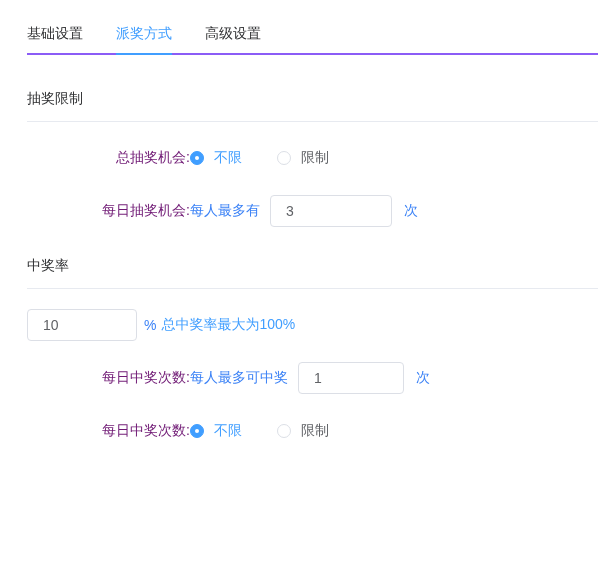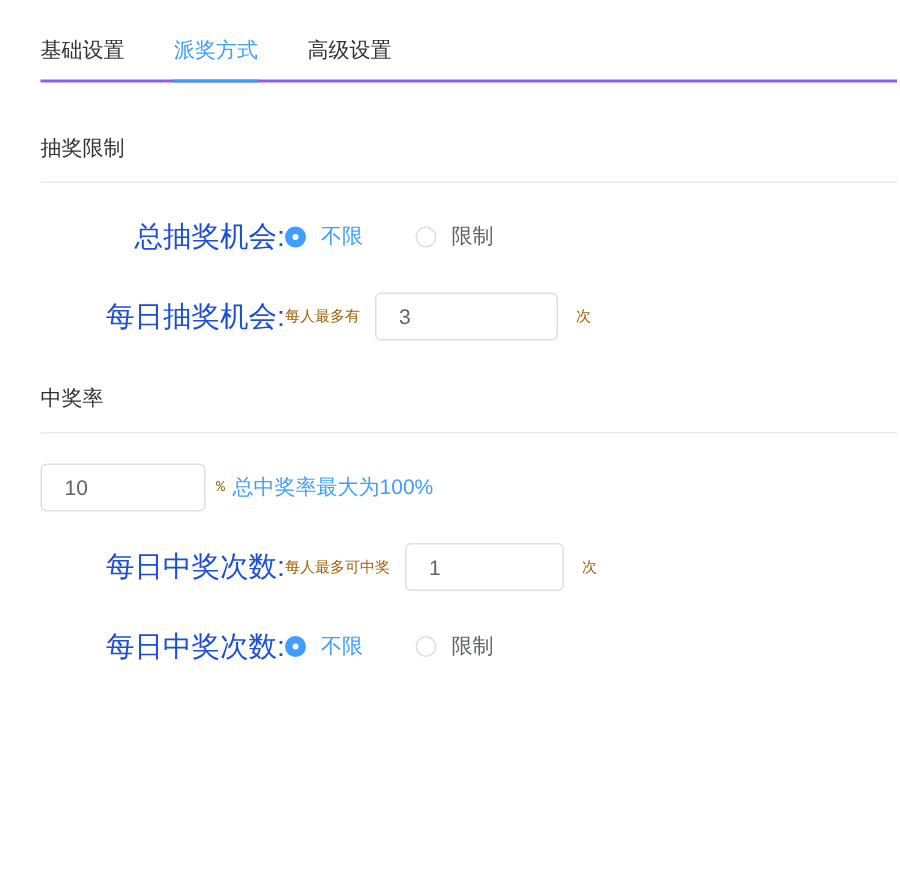--- a/index.html
+++ b/index.html
@@ -59,29 +59,28 @@
     display: flex;
     align-items: center;
     height: 32px;
     margin: 0 0 21px 27px;
   }
   .form-row.first { margin-top: 20px; }
   .label {
     width: 163px;
     box-sizing: border-box;
     text-align: right;
-    font-size: 19px;
-    color: #1d4ed8;
+    font-size: 14px;
+    color: #701a75;
     flex: none;
   }
   .inline-text {
-    font-size: 10px;
-    color: #a16207;
+    font-size: 14px;
+    color: #3b82f6;
     white-space: nowrap;
-    font-family: Liberation Mono, monospace;
   }
   .inline-text.gap-l { margin-left: 12px; }
 
   
   .radio-group { display: flex; align-items: center; }
   .radio-item {
     display: flex;
     align-items: center;
     margin-right: 35px;
     cursor: pointer;

